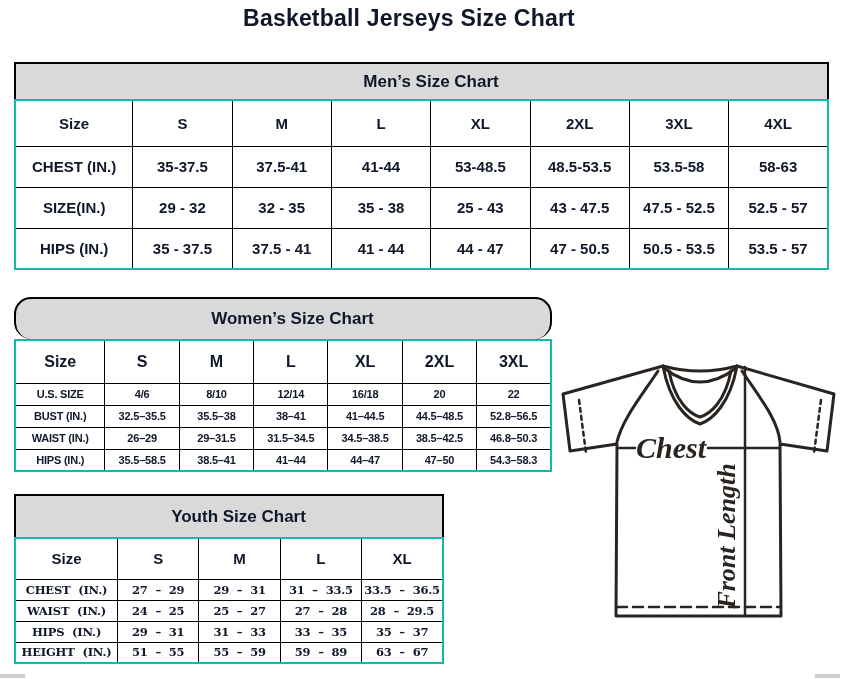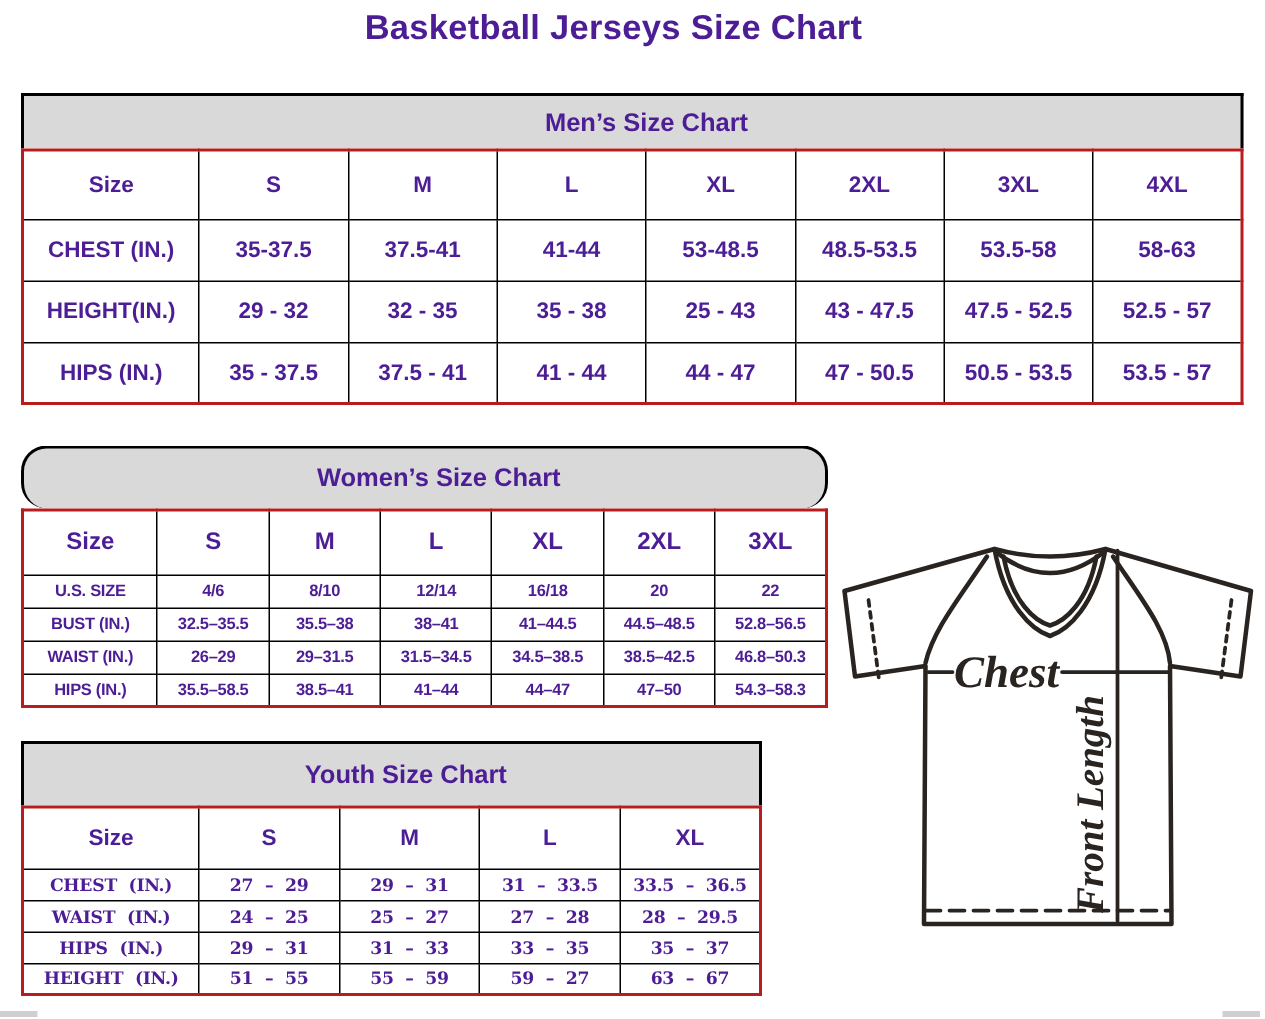--- a/index.html
+++ b/index.html
@@ -1,32 +1,32 @@
 <!DOCTYPE html>
 <html><head>
 <meta charset="utf-8">
 <style>
   html,body{margin:0;padding:0;background:#fff;}
   .screen{
     position:relative;width:843px;height:679px;background:#ffffff;
-    font-family:"Liberation Sans",sans-serif;color:#4c1d95;overflow:hidden;
+    font-family:"Liberation Sans",sans-serif;color:#0f172a;overflow:hidden;
   }
   .page-title{
     position:absolute;top:5px;left:14px;width:790px;text-align:center;
     font-size:23px;font-weight:bold;letter-spacing:0.2px;
   }
   .chart-section{position:absolute;}
   .table-title{
     background:#d9d9d9;border:2px solid #000;border-bottom:none;
     display:flex;align-items:center;justify-content:center;
     font-weight:bold;font-size:17px;padding-left:19px;
   }
   table.size-table{
     width:100%;border-collapse:collapse;table-layout:fixed;background:#fff;
-    border:2px solid #b91c1c;
+    border:2px solid #14b8a6;
   }
   table.size-table th,table.size-table td{
     border:1px solid #000;text-align:center;vertical-align:middle;
     padding:0;font-weight:bold;overflow:hidden;white-space:nowrap;
   }
   
   .men .table-title{height:35px;}
   .men thead tr{height:46px;}
   .men tbody tr{height:41px;}
   .men th,.men td{font-size:15px;}
@@ -84,21 +84,21 @@
             <th>CHEST (IN.)</th>
             <td>35-37.5</td>
             <td>37.5-41</td>
             <td>41-44</td>
             <td>53-48.5</td>
             <td>48.5-53.5</td>
             <td>53.5-58</td>
             <td>58-63</td>
           </tr>
           <tr>
-            <th>HEIGHT(IN.)</th>
+            <th>SIZE(IN.)</th>
             <td>29 - 32</td>
             <td>32 - 35</td>
             <td>35 - 38</td>
             <td>25 - 43</td>
             <td>43 - 47.5</td>
             <td>47.5 - 52.5</td>
             <td>52.5 - 57</td>
           </tr>
           <tr>
             <th>HIPS (IN.)</th>
@@ -162,21 +162,21 @@
             <td>38.5–41</td>
             <td>41–44</td>
             <td>44–47</td>
             <td>47–50</td>
             <td>54.3–58.3</td>
           </tr>
         </tbody>
     </table>
   </section>
 
-  <section class="chart-section youth" style="left:14px;top:494px;width:494px;">
+  <section class="chart-section youth" style="left:14px;top:494px;width:430px;">
     <div class="table-title">Youth Size Chart</div>
     <table class="size-table">
       <thead>
           <tr>
             <th>Size</th>
             <th>S</th>
             <th>M</th>
             <th>L</th>
             <th>XL</th>
           </tr>
@@ -200,21 +200,21 @@
             <th>HIPS (IN.)</th>
             <td>29 – 31</td>
             <td>31 – 33</td>
             <td>33 – 35</td>
             <td>35 – 37</td>
           </tr>
           <tr>
             <th>HEIGHT (IN.)</th>
             <td>51 – 55</td>
             <td>55 – 59</td>
-            <td>59 – 27</td>
+            <td>59 – 89</td>
             <td>63 – 67</td>
           </tr>
         </tbody>
     </table>
   </section>
 
   <div class="jersey-diagram">
     <svg width="288" height="296" viewBox="0 0 288 296">
       <g stroke="#2a2421" stroke-width="3" fill="none" stroke-linejoin="round" stroke-linecap="round">
 

